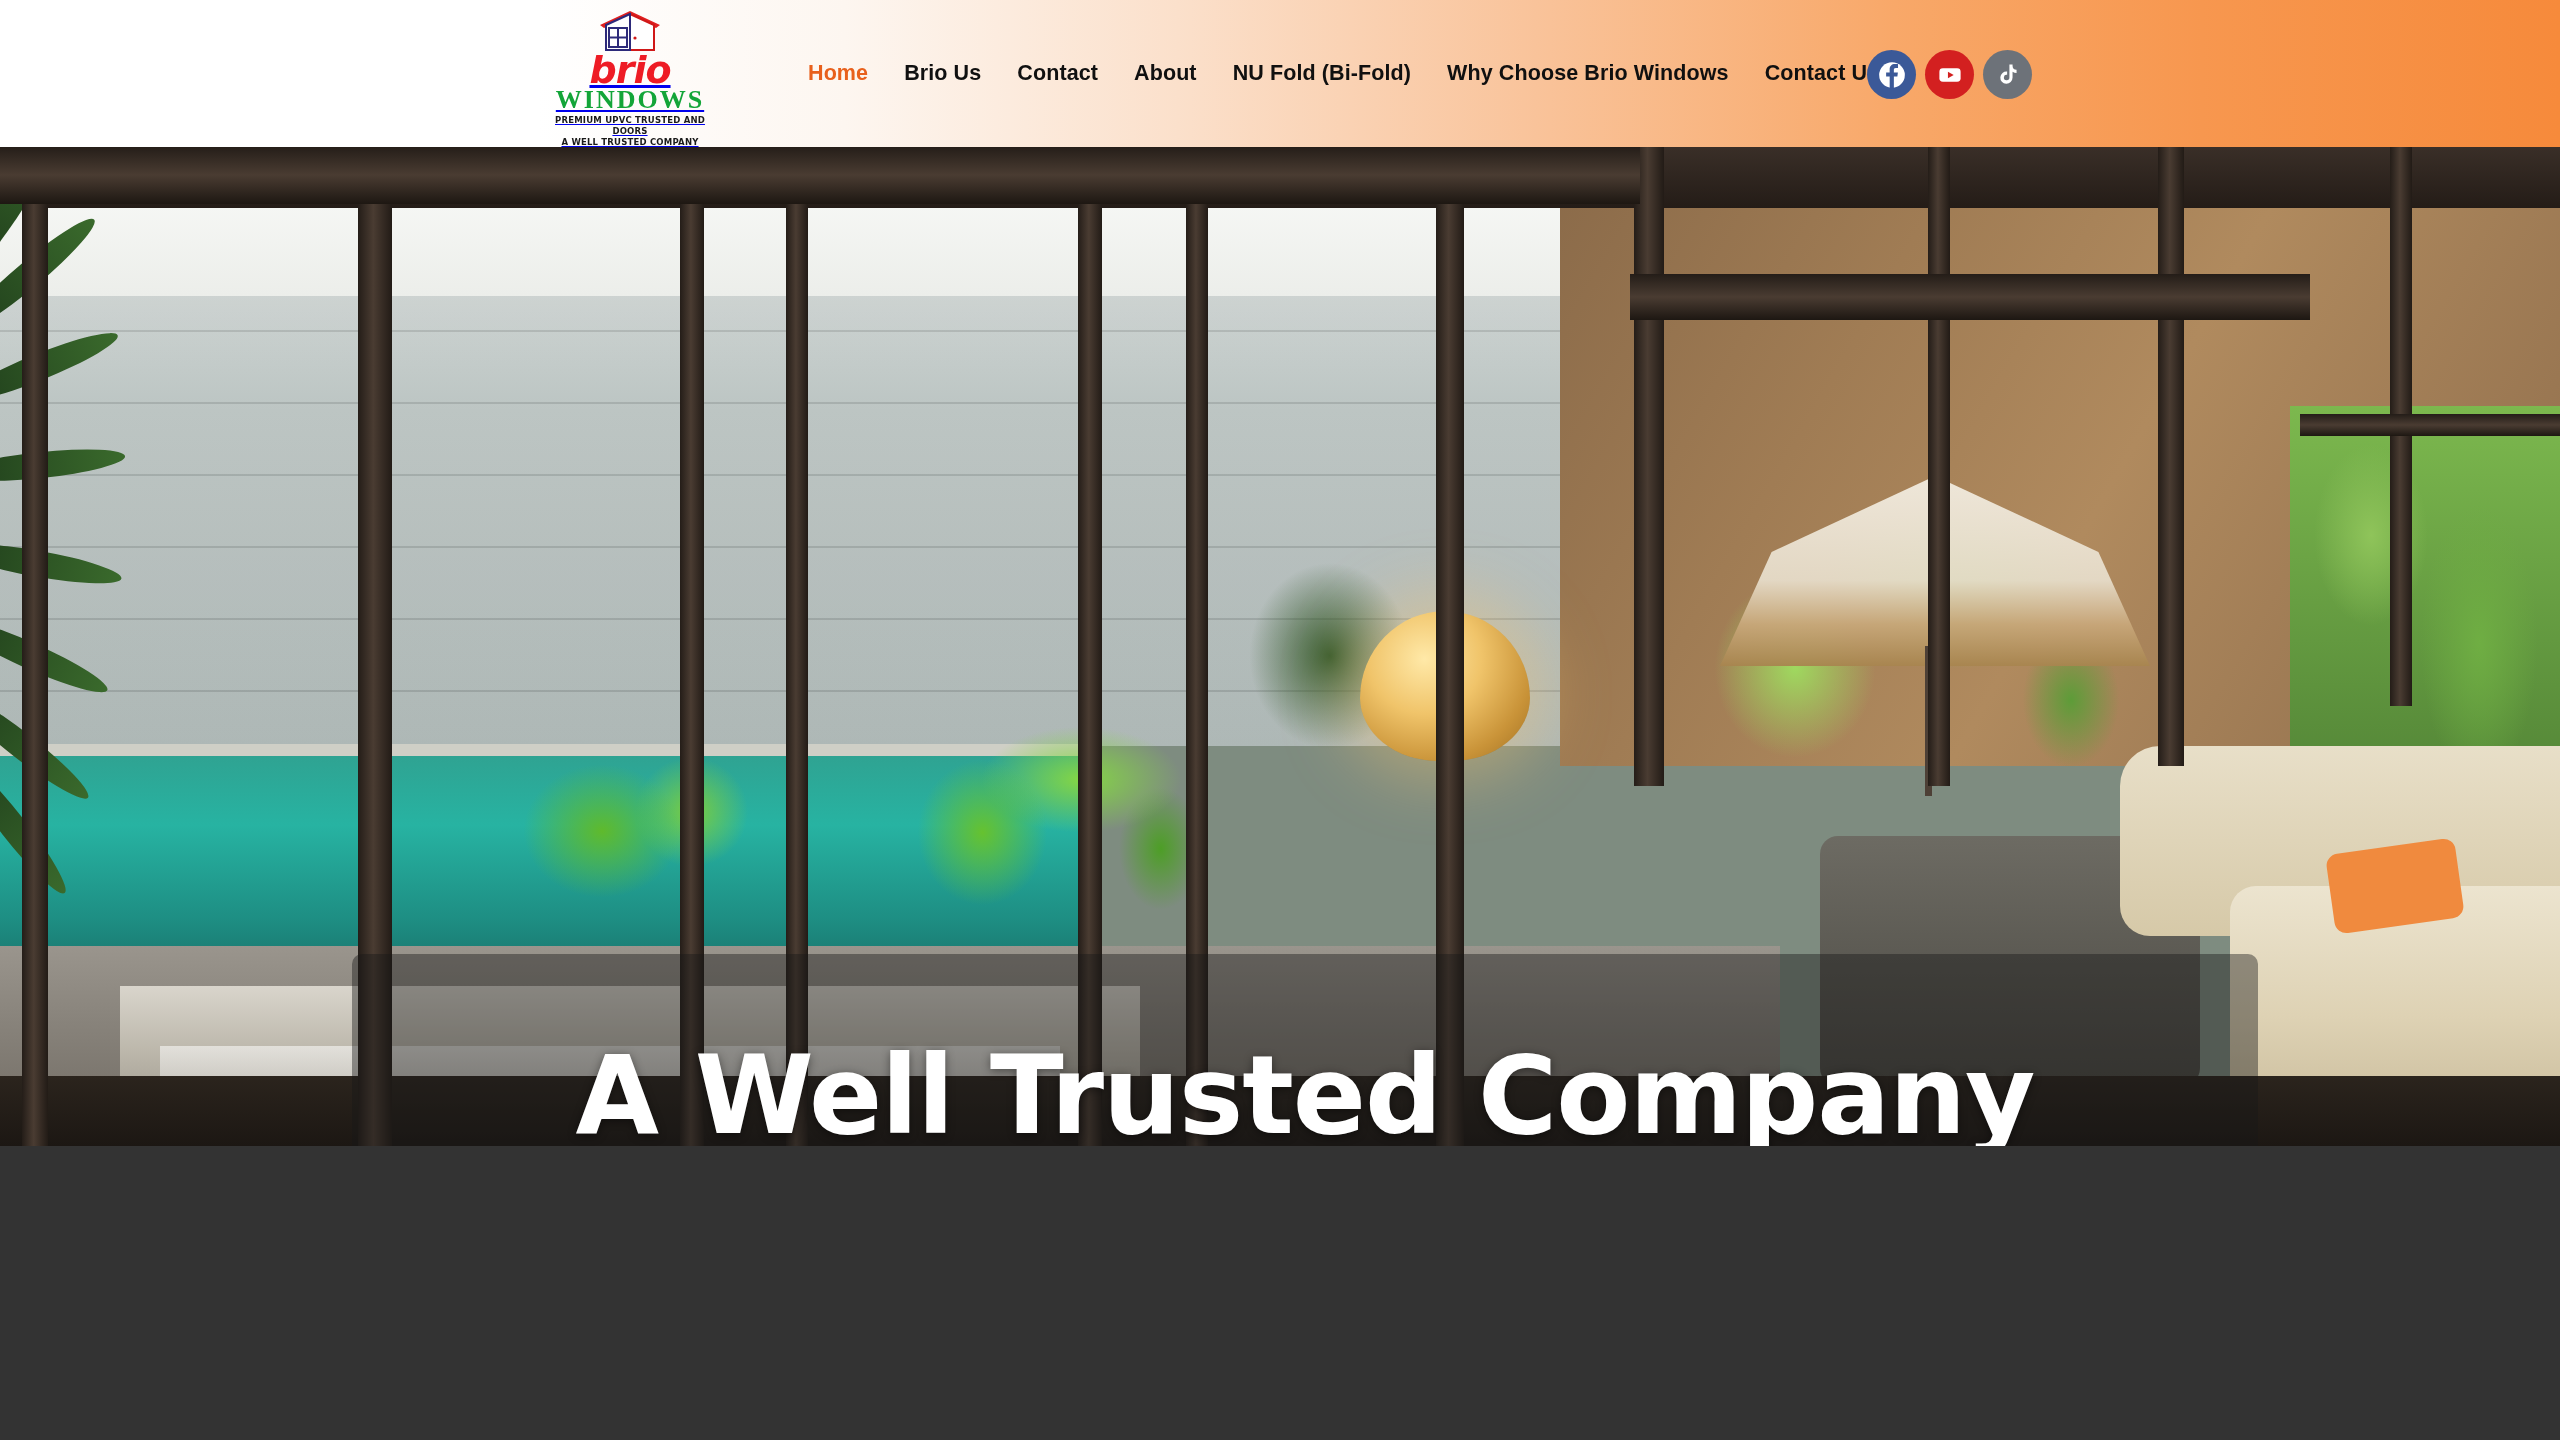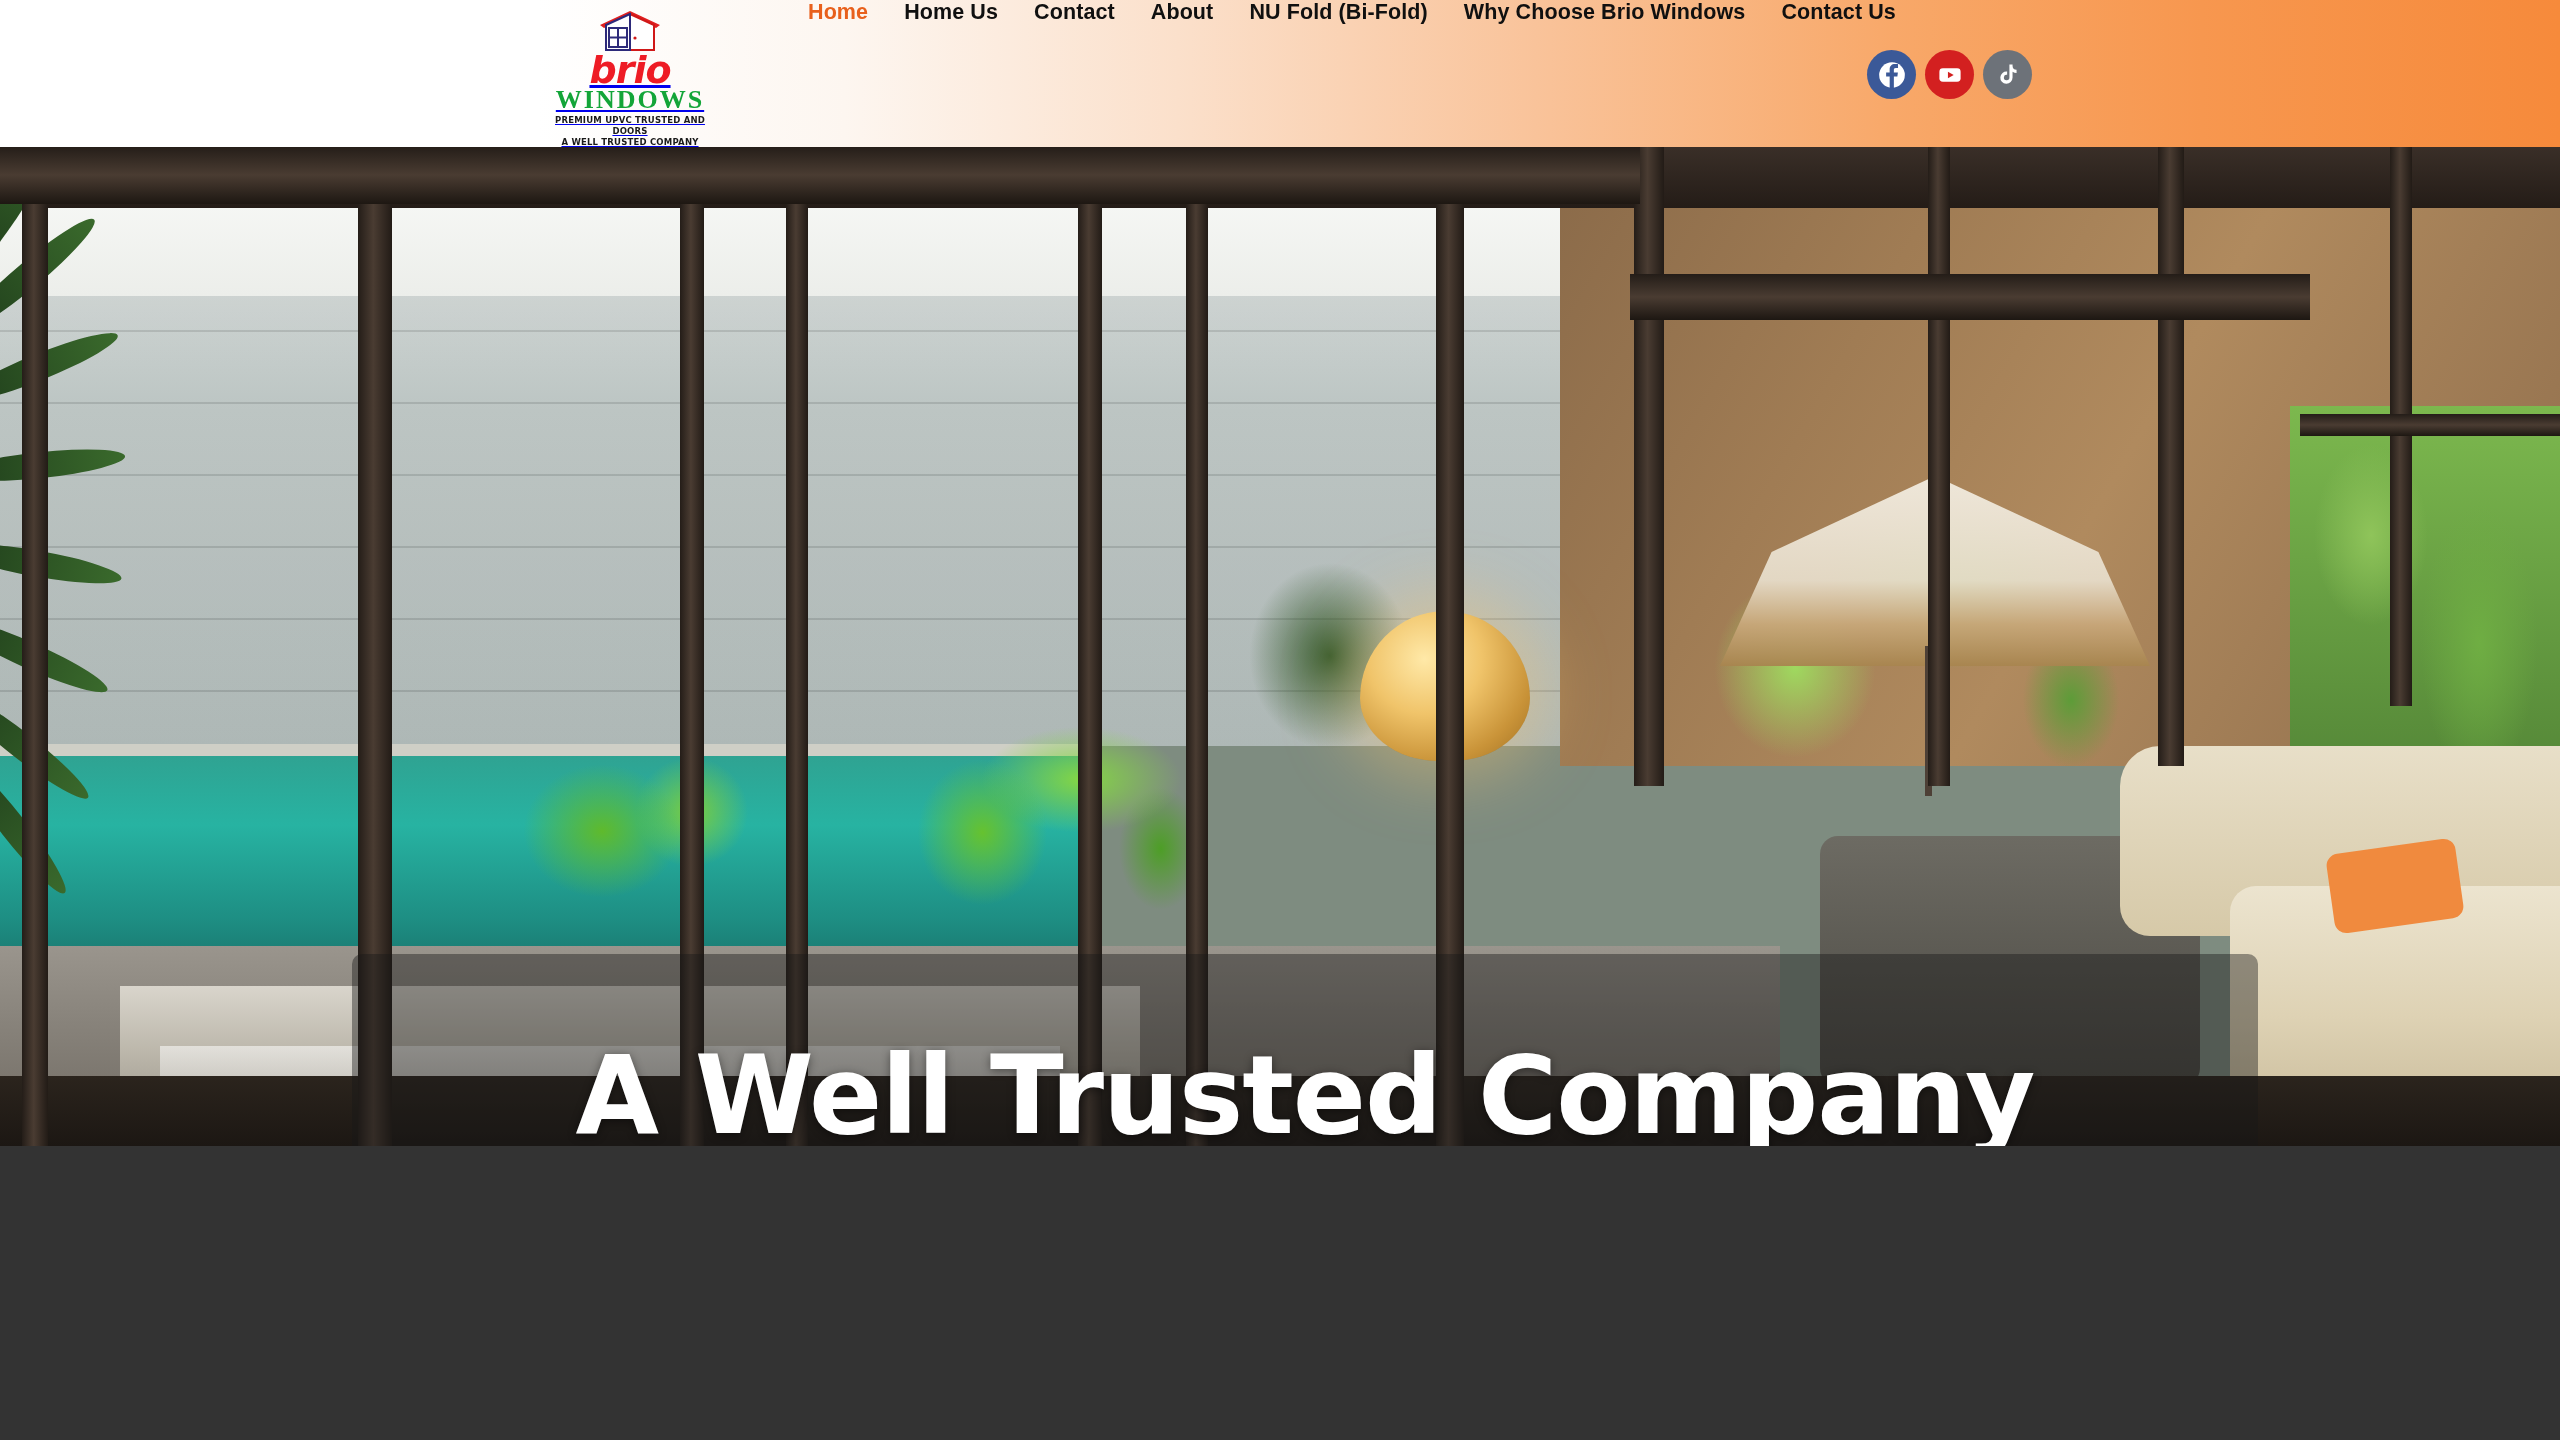--- a/index.html
+++ b/index.html
@@ -54,21 +54,21 @@
   .logo-tag2{
     font-family:"DejaVu Sans", sans-serif;
     font-weight:bold; font-size:8.5px; line-height:11px;
     color:#1a1a1a; letter-spacing:.2px;
   }
 
   
   .main-nav{
     position:absolute;
     left:790px; top:0; height:147px;
-    display:flex; gap:0;
+    display:flex; align-items:center; gap:0;
   }
   .nav-link{
     font-size:21.5px;
     font-weight:bold;
     color:#101010;
     text-decoration:none;
     padding:0 18px;
     white-space:nowrap;
     letter-spacing:.1px;
     cursor:pointer;
@@ -295,21 +295,21 @@
       </svg>
     </span>
     <span class="logo-brio">brio</span>
     <span class="logo-windows">WINDOWS</span>
     <span class="logo-tag1">PREMIUM UPVC TRUSTED AND DOORS</span>
     <span class="logo-tag2">A WELL TRUSTED COMPANY</span>
   </a>
 
   <nav class="main-nav">
     <a class="nav-link active" href="#">Home</a>
-    <a class="nav-link" href="#">Home Us</a>
+    <a class="nav-link" href="#">Brio Us</a>
     <a class="nav-link" href="#">Contact</a>
     <a class="nav-link" href="#">About</a>
     <a class="nav-link" href="#">NU Fold (Bi-Fold)</a>
     <a class="nav-link" href="#">Why Choose Brio Windows</a>
     <a class="nav-link" href="#">Contact Us</a>
   </nav>
 
   <div class="socials">
     <a class="social-btn sb-facebook" href="#" aria-label="Facebook">
       <svg width="28" height="28" viewBox="0 0 24 24" aria-hidden="true">

